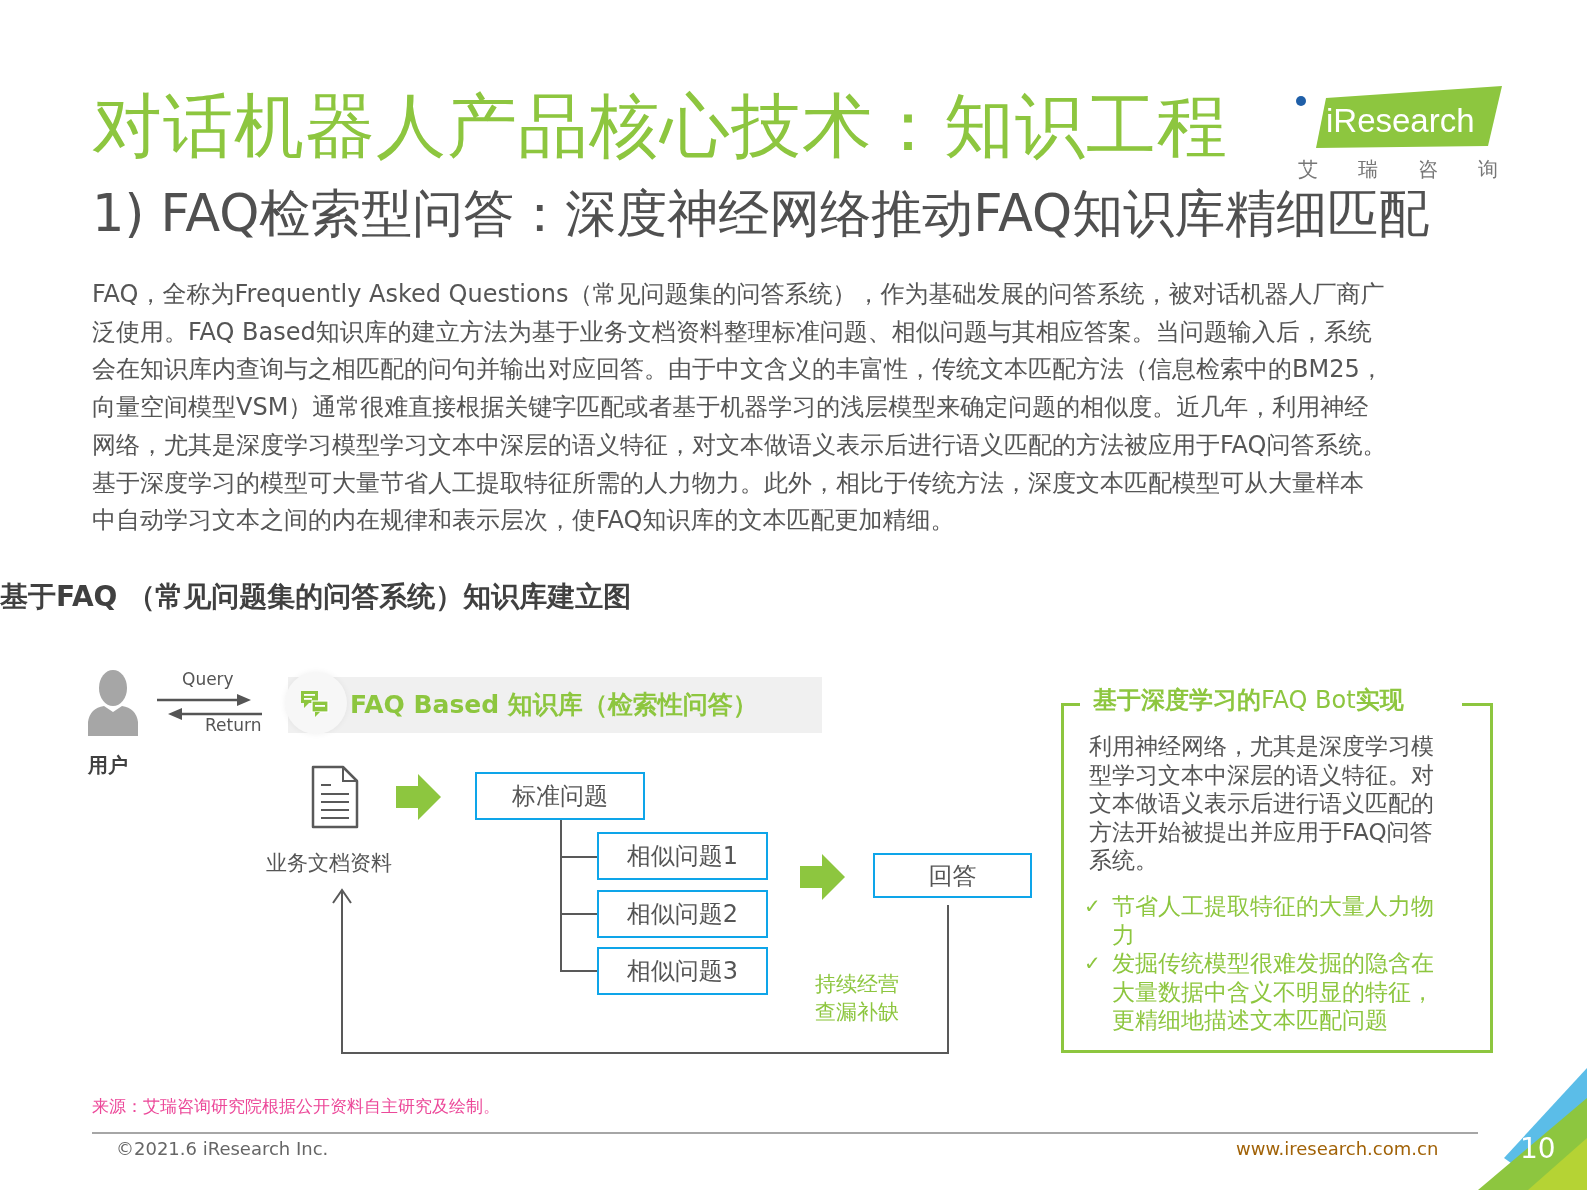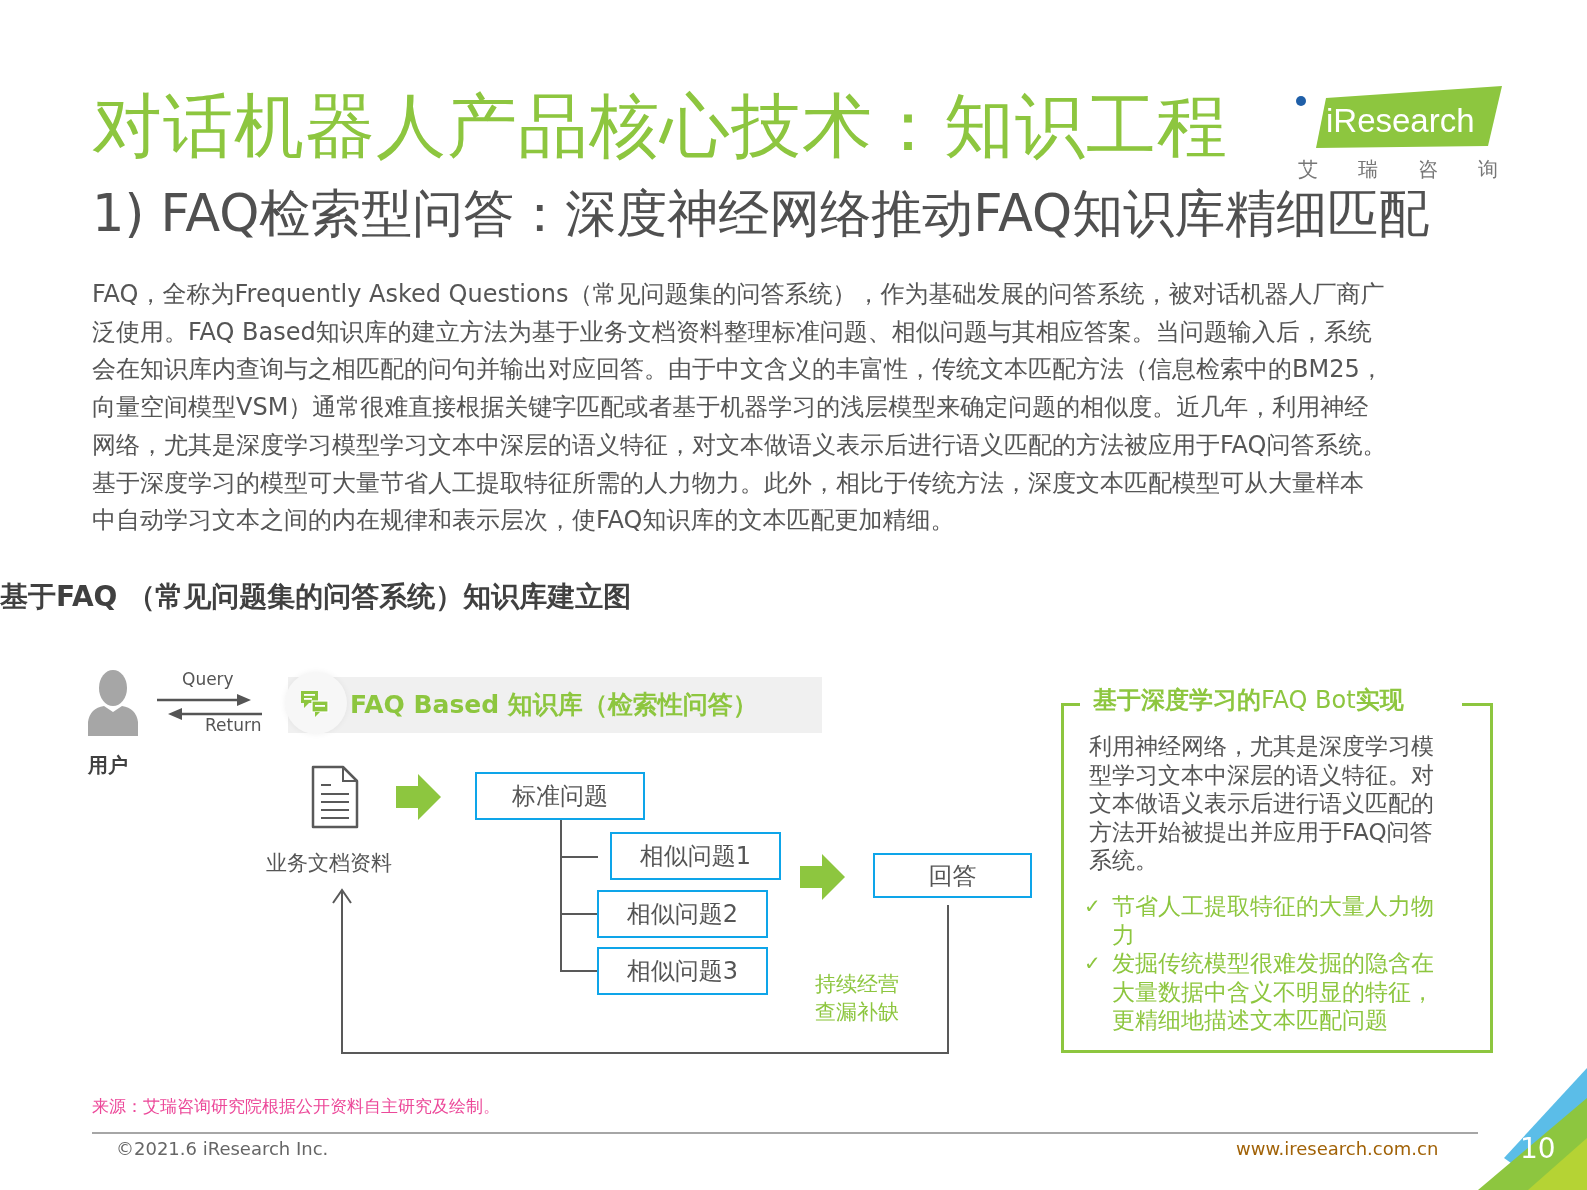--- a/index.html
+++ b/index.html
@@ -129,21 +129,21 @@
   <svg width="46" height="46">
       <polygon points="0,12 22,12 22,0 45,23 22,46 22,34 0,34" fill="#8dc63f"></polygon>
     </svg>
 </div>
 
 <div class="abs box" style="left:475px;top:772px;width:170px;height:48px;">标准问题</div>
 <div class="abs line" style="left:560px;top:820px;width:2px;height:152px;"></div>
 <div class="abs line" style="left:560px;top:856px;width:38px;height:2px;"></div>
 <div class="abs line" style="left:560px;top:913px;width:38px;height:2px;"></div>
 <div class="abs line" style="left:560px;top:970px;width:38px;height:2px;"></div>
-<div class="abs box" style="left:610px;top:832px;width:171px;height:48px;">相似问题1</div>
+<div class="abs box" style="left:597px;top:832px;width:171px;height:48px;">相似问题1</div>
 <div class="abs box" style="left:597px;top:890px;width:171px;height:48px;">相似问题2</div>
 <div class="abs box" style="left:597px;top:947px;width:171px;height:48px;">相似问题3</div>
 
 <div class="abs box" style="left:873px;top:853px;width:159px;height:45px;">回答</div>
 
 <div class="abs line" style="left:947px;top:905px;width:2px;height:149px;"></div>
 <div class="abs line" style="left:341px;top:1052px;width:608px;height:2px;"></div>
 <div class="abs line" style="left:341px;top:892px;width:2px;height:162px;"></div>
 <div class="abs" style="left:332px;top:888px;">
   <svg width="20" height="16">

